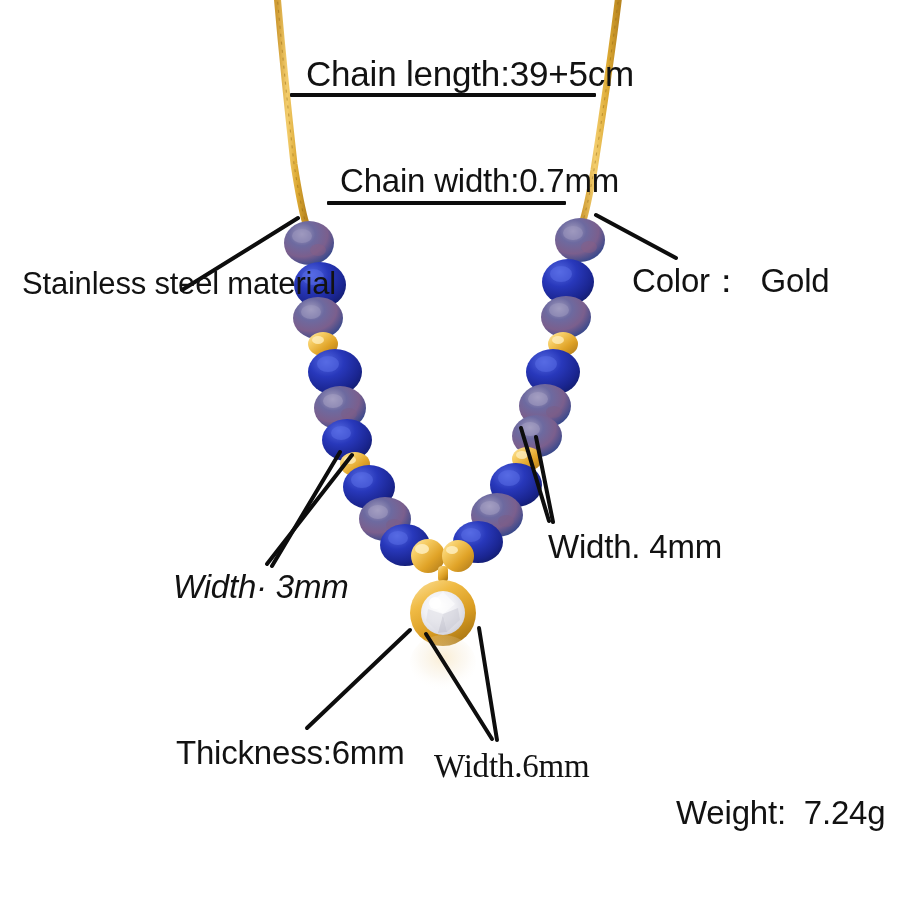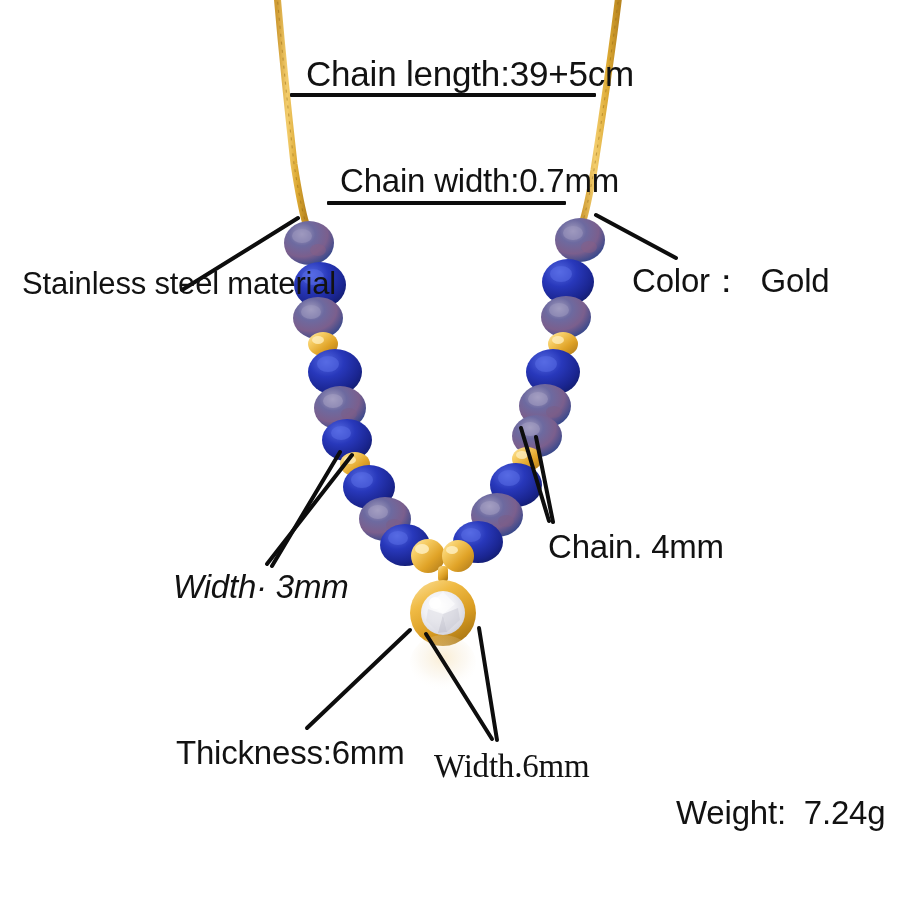--- a/index.html
+++ b/index.html
@@ -251,21 +251,21 @@
   <div class="anno-label" id="lbl-chain-length">Chain length:39+5cm</div>
 
   <div class="anno-label" id="lbl-chain-width">Chain width:0.7mm</div>
 
   <div class="anno-label" id="lbl-material">Stainless steel material</div>
 
   <div class="anno-label" id="lbl-color">Color：  Gold</div>
 
   <div class="anno-label" id="lbl-width3">Width· 3mm</div>
 
-  <div class="anno-label" id="lbl-width4">Chain. 4mm</div>
+  <div class="anno-label" id="lbl-width4">Width. 4mm</div>
 
   <div class="anno-label" id="lbl-thickness">Thickness:6mm</div>
 
   <div class="anno-label" id="lbl-width6">Width.6mm</div>
 
   <div class="anno-label" id="lbl-weight">Weight:  7.24g</div>
 
 </div>
 
 </body></html>

